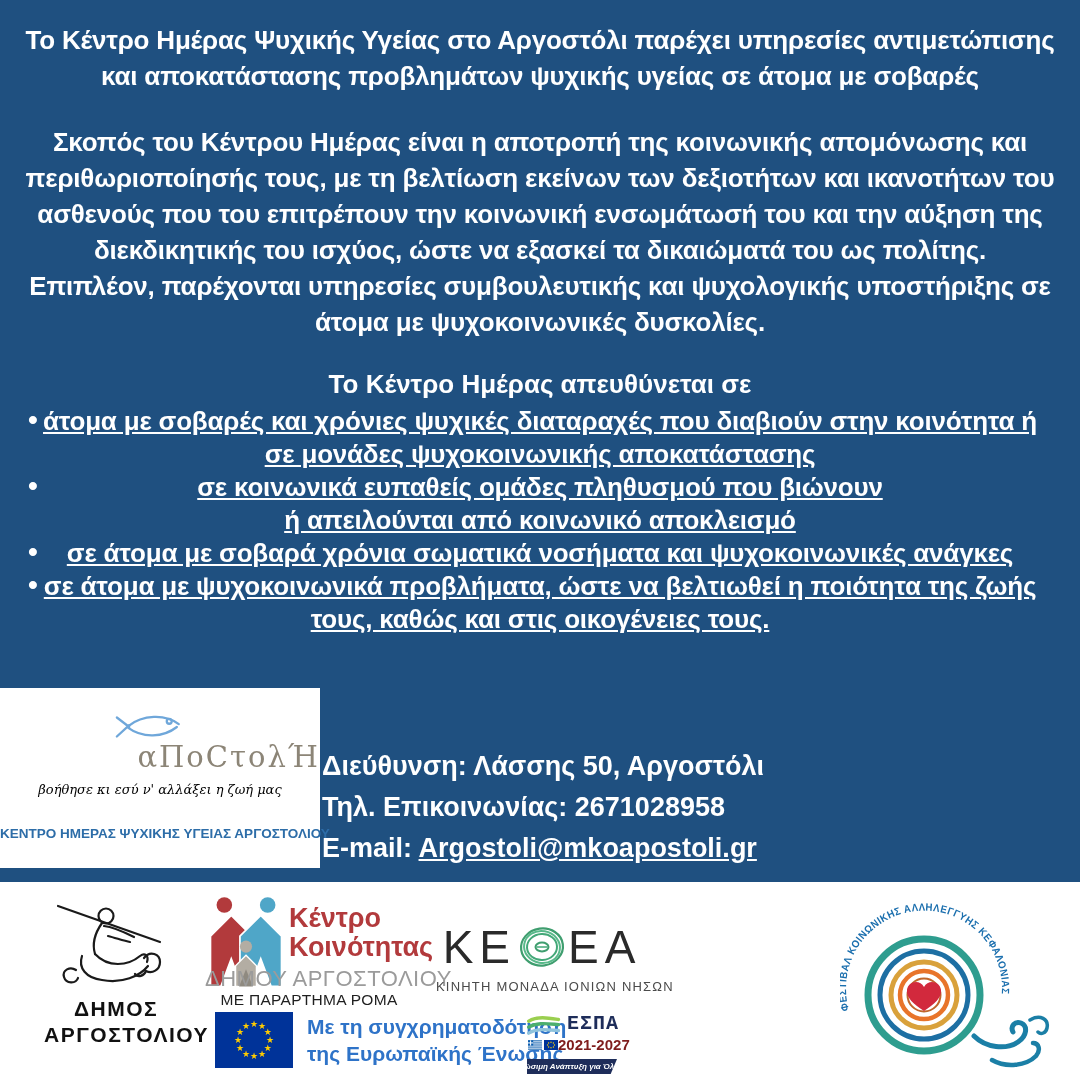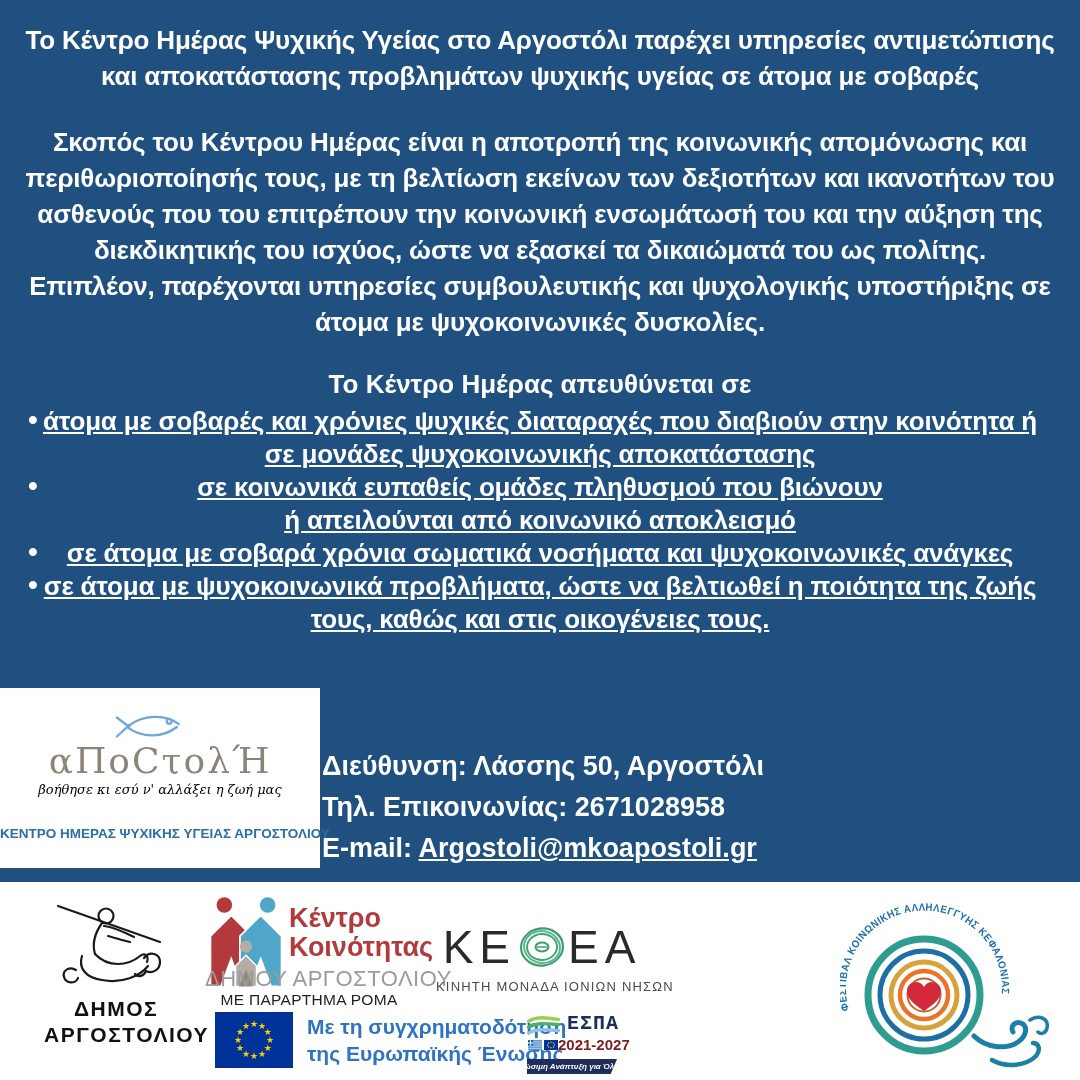--- a/index.html
+++ b/index.html
@@ -14,22 +14,22 @@
   .gap{margin-top:30px;}
   .heading{margin-top:26px;margin-bottom:3px;font-size:26px;line-height:36px;}
   .bullets{list-style:none;margin:0;padding:0;}
   .bullets li{position:relative;font-size:26px;line-height:33px;letter-spacing:-0.2px;}
   .bullets li .lines div{white-space:nowrap;text-decoration:underline;}
   .bullets li .dot{position:absolute;left:28px;top:-2px;font-size:28px;}
 
   
   .apostoli-box{position:absolute;left:0;top:688px;width:320px;height:180px;background:#ffffff;}
   .fish{position:absolute;left:114px;top:22px;}
-  .wordmark{position:absolute;top:52px;width:100%;text-align:center;
-            font-family:"DejaVu Serif",serif;font-size:36px;color:#8C8577;letter-spacing:2px;}
+  .wordmark{position:absolute;top:52px;width:100%;text-align:right;
+            font-family:"DejaVu Serif",serif;font-size:29px;color:#8C8577;letter-spacing:2px;}
   .slogan{position:absolute;top:94px;width:100%;text-align:center;
           font-family:"DejaVu Serif",serif;font-style:italic;font-size:13px;color:#000000;}
   .caption{position:absolute;top:138px;width:100%;text-align:center;
            font-size:13.5px;font-weight:bold;color:#2D6DA8;white-space:nowrap;}
 
   
   .contact{position:absolute;left:322px;top:746px;width:440px;
            color:#ffffff;font-weight:bold;font-size:27px;line-height:41px;}
   .contact div{white-space:nowrap;}
   .contact .email{text-decoration:underline;color:#ffffff;cursor:pointer;}

